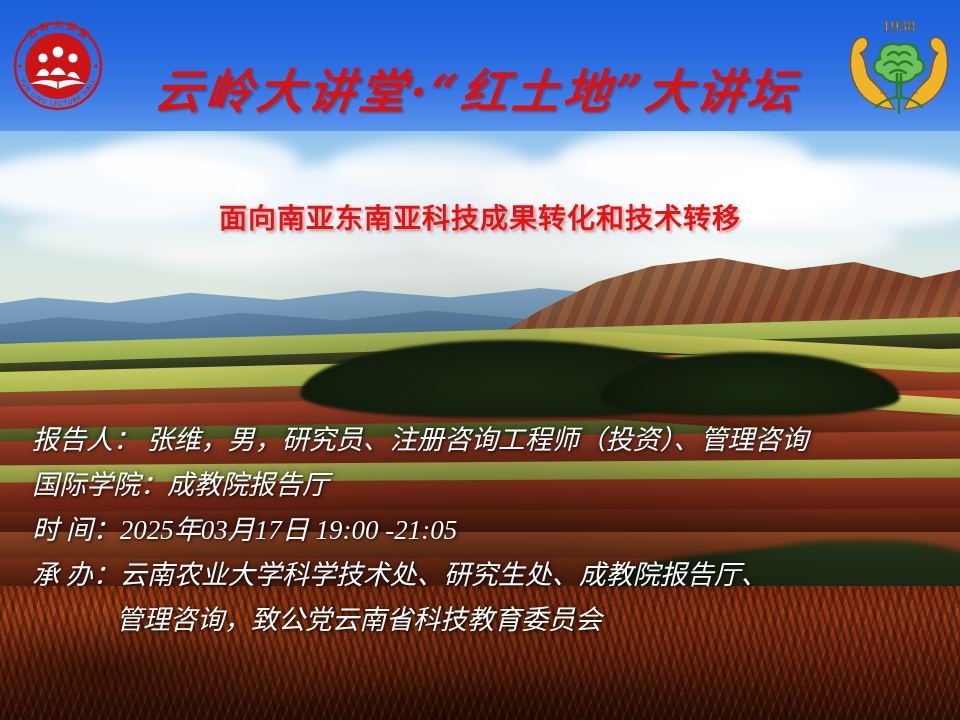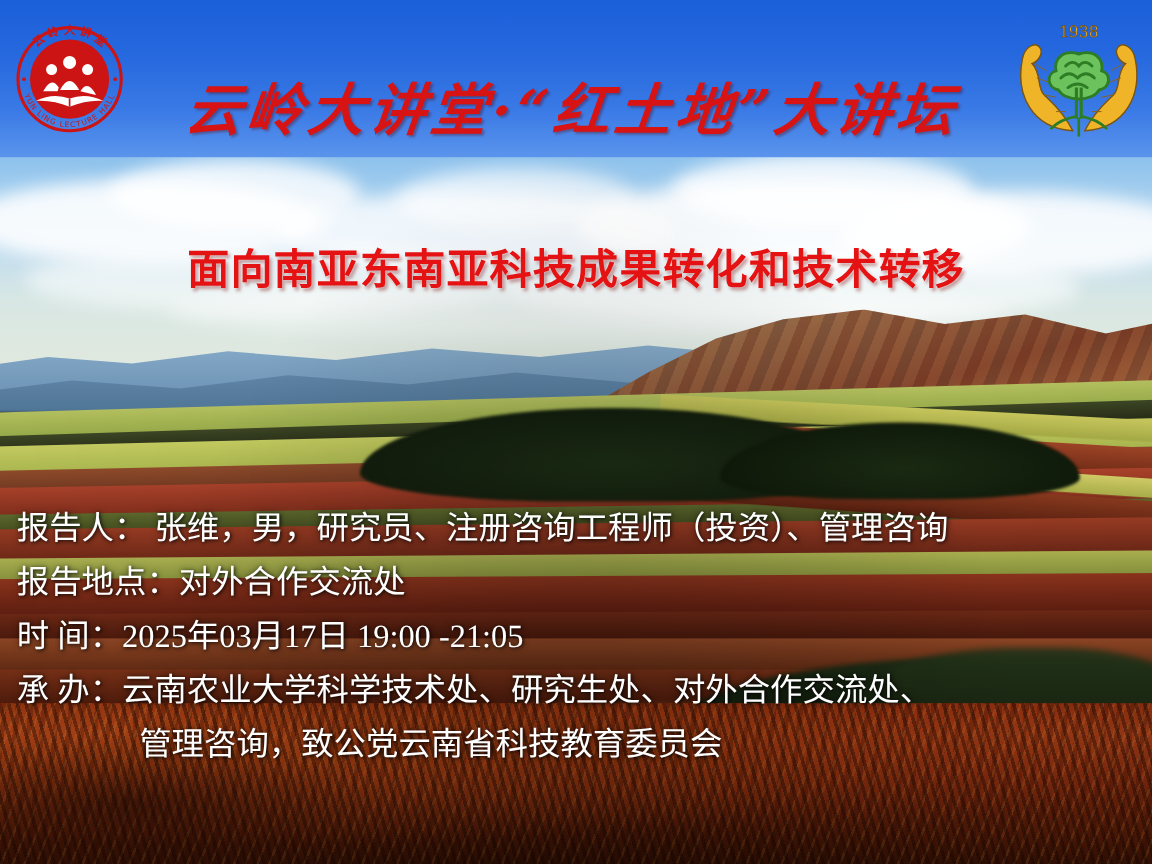--- a/index.html
+++ b/index.html
@@ -192,38 +192,38 @@
   .logo-left{width:108px;height:108px;margin-left:4px;flex:0 0 108px;position:relative;}
   .logo-right{width:114px;height:114px;margin-right:4px;flex:0 0 114px;position:relative;text-align:right;}
 
   
   .main-title{
     position:absolute;left:0;top:196px;width:960px;
     text-align:center;
     color:#e41212;
     font-family:"DejaVu Sans","Liberation Sans",sans-serif;
     font-weight:700;
-    font-size:35px;
+    font-size:28px;
     letter-spacing:1px;
     white-space:nowrap;
     text-shadow:
       0 0 2px rgba(255,255,255,.55),
       2px 2px 3px rgba(120,0,0,.40);
   }
 
   
   .details{
     position:absolute;left:0;top:418px;width:960px;
     color:#ffffff;
     font-family:"Liberation Serif","DejaVu Serif",serif;
     font-size:27px;
     line-height:45px;
     text-shadow:1px 1px 3px rgba(0,0,0,.75), 0 0 6px rgba(0,0,0,.55);
   }
-  .line{padding:0 14px;white-space:nowrap;}
+  .line{padding:0 32px;white-space:nowrap;font-style:italic;}
   .line.indent{padding-left:110px;}
   .line.indent2{padding-left:116px;}
 </style>
 </head>
 <body>
 
 <div id="poster">
 
   <div class="photo">
     <div class="sky"></div>
@@ -344,19 +344,19 @@
         <path d="M55,88 C44,90 38,94 34,98 M59,88 C70,90 76,94 80,98
                  M57,90 L57,104" stroke="#2e7d24" stroke-width="2.2" fill="none" stroke-linecap="round"></path>
       </svg>
     </div>
   </div>
 
   <div class="main-title">面向南亚东南亚科技成果转化和技术转移</div>
 
   <div class="details">
     <div class="line">报告人： 张维，男，研究员、注册咨询工程师（投资）、管理咨询</div>
-    <div class="line">报告地点：对外合作交流处</div>
+    <div class="line">国际学院：成教院报告厅</div>
     <div class="line">时 间：2025年03月17日   19:00 -21:05</div>
-    <div class="line">承 办：云南农业大学科学技术处、研究生处、对外合作交流处、</div>
+    <div class="line">承 办：云南农业大学科学技术处、研究生处、成教院报告厅、</div>
     <div class="line indent2">管理咨询，致公党云南省科技教育委员会</div>
   </div>
 
 </div>
 
 </body></html>

